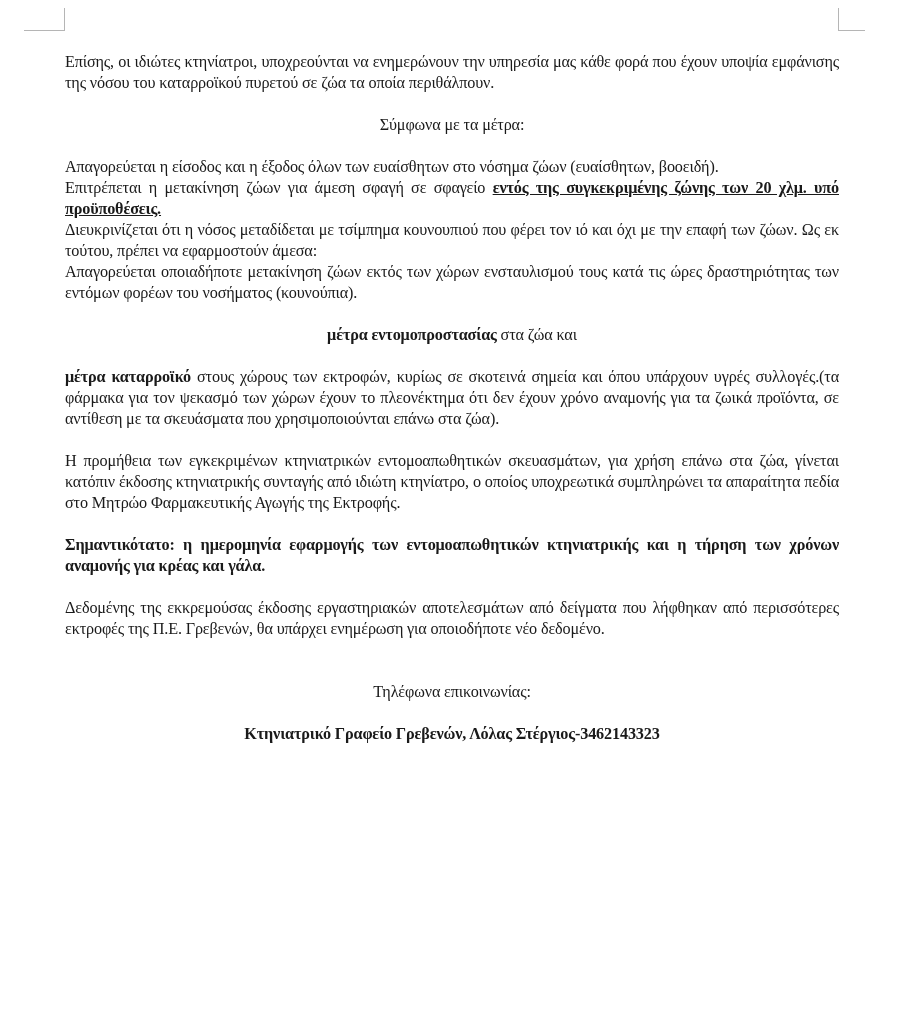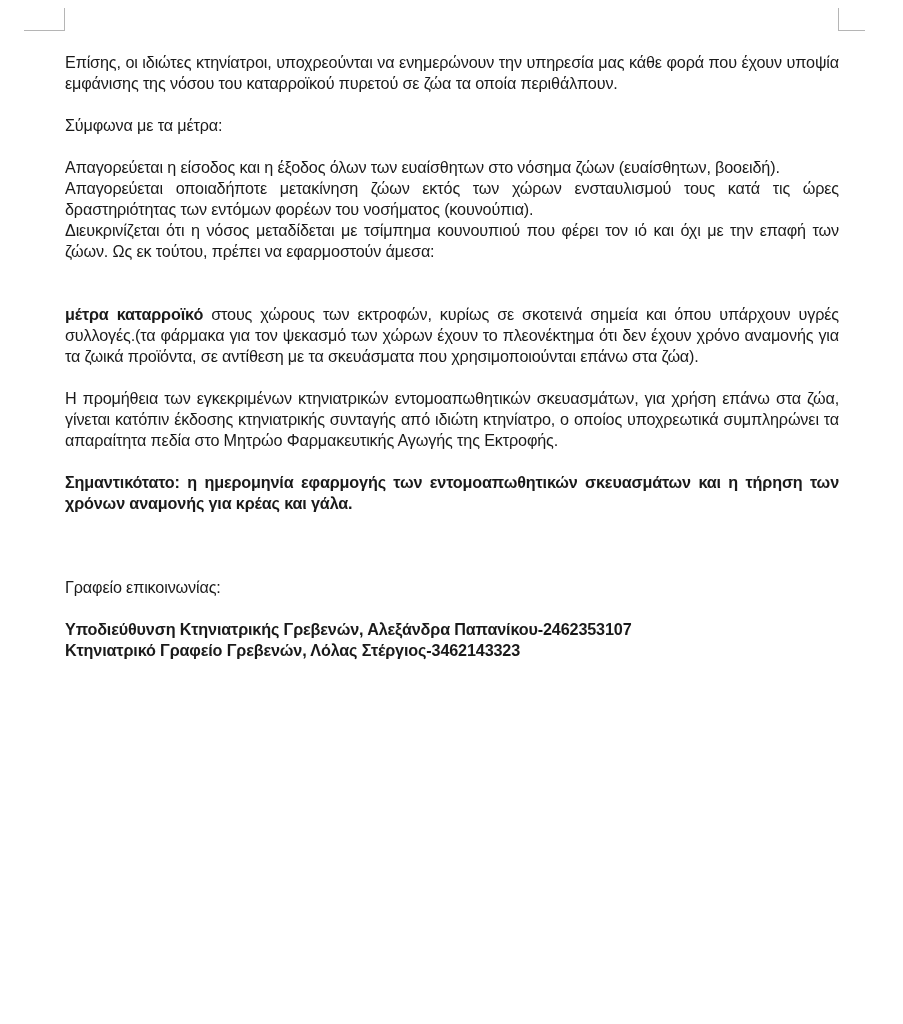--- a/index.html
+++ b/index.html
@@ -36,47 +36,50 @@
       left: 65px;
       top: 52px;
       width: 774px;
       font-size: 16.2px;
       line-height: 21px;
       letter-spacing: -0.15px;
     }
     p {
       margin: 0;
       text-align: justify;
+      font-family: Liberation Serif, serif;
     }
     .gap { height: 21px; }
     .bold { font-weight: bold; }
     .u { text-decoration: underline; font-weight: bold; }
-    .left { text-align: left; }
+    .left { text-align: center; }
   </style>
 </head>
 <body>
 
 <div class="corner corner-tl"></div>
 <div class="corner corner-tr"></div>
 
 <div class="page">
   <p>Επίσης, οι ιδιώτες κτηνίατροι, υποχρεούνται να ενημερώνουν την υπηρεσία μας κάθε φορά που έχουν υποψία εμφάνισης της νόσου του καταρροϊκού πυρετού σε ζώα τα οποία περιθάλπουν.</p>
   <div class="gap"></div>
   <p class="left">Σύμφωνα με τα μέτρα:</p>
   <div class="gap"></div>
   <p>Απαγορεύεται η είσοδος και η έξοδος όλων των ευαίσθητων στο νόσημα ζώων (ευαίσθητων, βοοειδή).</p>
+  <p><span>Επιτρέπεται η μετακίνηση ζώων για άμεση σφαγή σε σφαγείο </span><span class="u">εντός της συγκεκριμένης ζώνης των 20 χλμ. υπό προϋποθέσεις.</span></p>
+  <p>Διευκρινίζεται ότι η νόσος μεταδίδεται με τσίμπημα κουνουπιού που φέρει τον ιό και όχι με την επαφή των ζώων. Ως εκ τούτου, πρέπει να εφαρμοστούν άμεσα:</p>
   <p>Απαγορεύεται οποιαδήποτε μετακίνηση ζώων εκτός των χώρων ενσταυλισμού τους κατά τις ώρες δραστηριότητας των εντόμων φορέων του νοσήματος (κουνούπια).</p>
-  <p>Διευκρινίζεται ότι η νόσος μεταδίδεται με τσίμπημα κουνουπιού που φέρει τον ιό και όχι με την επαφή των ζώων. Ως εκ τούτου, πρέπει να εφαρμοστούν άμεσα:</p>
   <div class="gap"></div>
+  <p class="left"><span class="bold">μέτρα εντομοπροστασίας</span><span> στα ζώα και</span></p>
   <div class="gap"></div>
   <p><span class="bold">μέτρα καταρροϊκό</span><span> στους χώρους των εκτροφών, κυρίως σε σκοτεινά σημεία και όπου υπάρχουν υγρές συλλογές.(τα φάρμακα για τον ψεκασμό των χώρων έχουν το πλεονέκτημα ότι δεν έχουν χρόνο αναμονής για τα ζωικά προϊόντα, σε αντίθεση με τα σκευάσματα που χρησιμοποιούνται επάνω στα ζώα).</span></p>
   <div class="gap"></div>
   <p>Η προμήθεια των εγκεκριμένων κτηνιατρικών εντομοαπωθητικών σκευασμάτων, για χρήση επάνω στα ζώα, γίνεται κατόπιν έκδοσης κτηνιατρικής συνταγής από ιδιώτη κτηνίατρο, ο οποίος υποχρεωτικά συμπληρώνει τα απαραίτητα πεδία στο Μητρώο Φαρμακευτικής Αγωγής της Εκτροφής.</p>
   <div class="gap"></div>
-  <p class="bold">Σημαντικότατο: η ημερομηνία εφαρμογής των εντομοαπωθητικών σκευασμάτων και η τήρηση των χρόνων αναμονής για κρέας και γάλα.</p>
+  <p class="bold">Σημαντικότατο: η ημερομηνία εφαρμογής των εντομοαπωθητικών κτηνιατρικής και η τήρηση των χρόνων αναμονής για κρέας και γάλα.</p>
+  <div class="gap"></div>
+  <p>Δεδομένης της εκκρεμούσας έκδοσης εργαστηριακών αποτελεσμάτων από δείγματα που λήφθηκαν από περισσότερες εκτροφές της Π.Ε. Γρεβενών, θα υπάρχει ενημέρωση για οποιοδήποτε νέο δεδομένο.</p>
   <div class="gap"></div>
   <div class="gap"></div>
+  <p class="left">Τηλέφωνα επικοινωνίας:</p>
   <div class="gap"></div>
-  <p class="left">Γραφείο επικοινωνίας:</p>
-  <div class="gap"></div>
-  <p class="bold left">Υποδιεύθυνση Κτηνιατρικής Γρεβενών, Αλεξάνδρα Παπανίκου-2462353107</p>
   <p class="bold left">Κτηνιατρικό Γραφείο Γρεβενών, Λόλας Στέργιος-3462143323</p>
 </div>
 
 </body></html>

